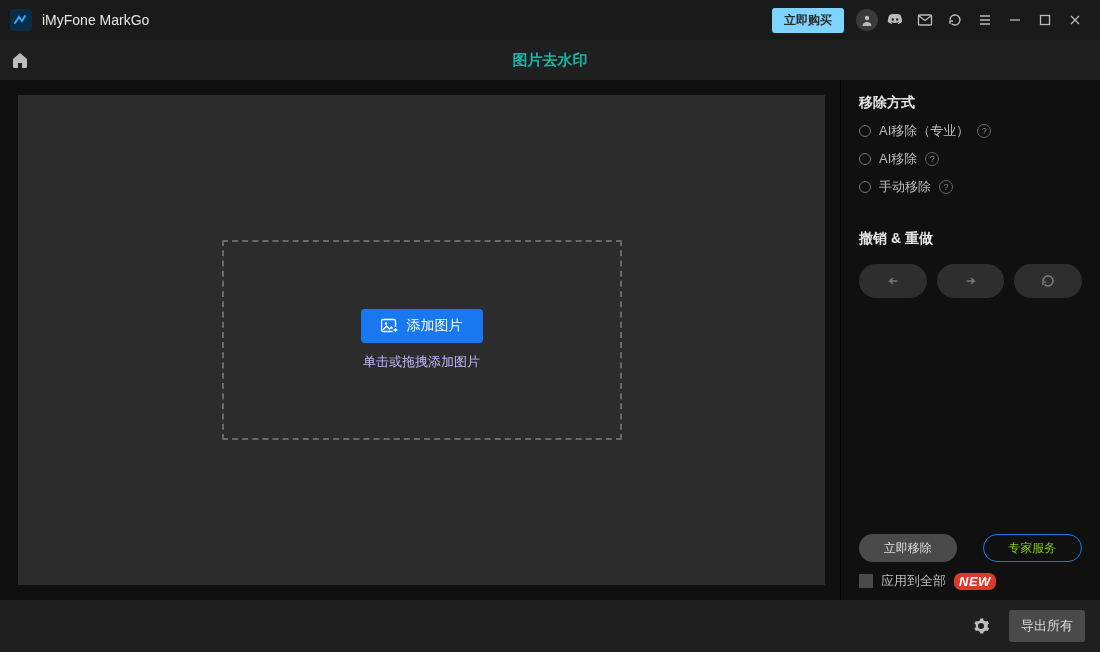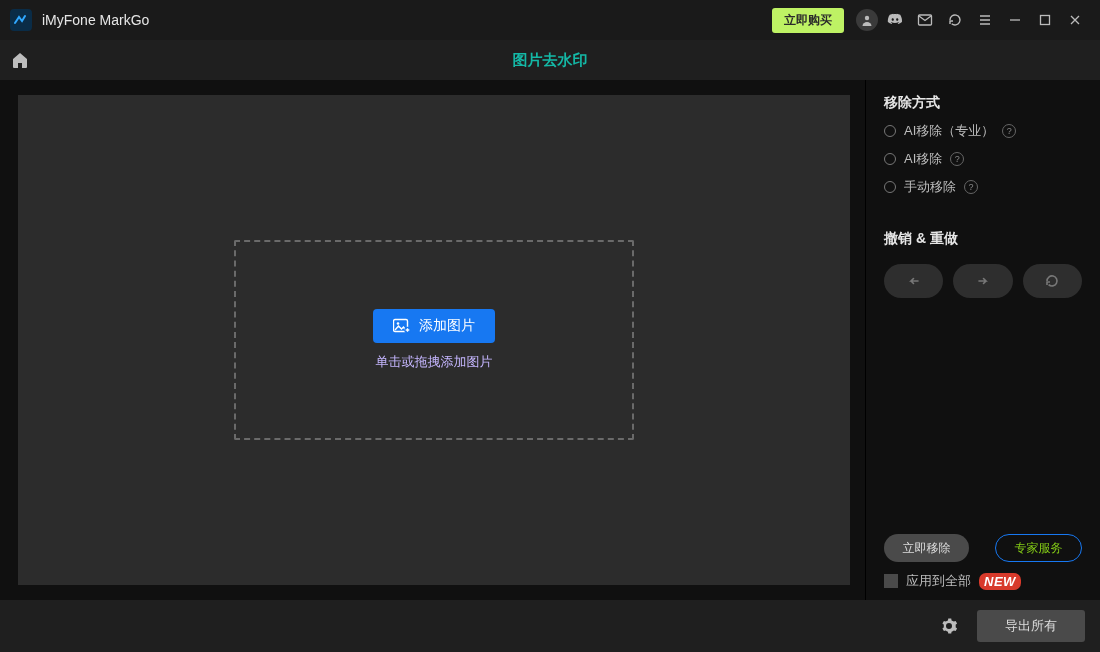--- a/index.html
+++ b/index.html
@@ -3,59 +3,59 @@
 <meta charset="utf-8">
 <style>
   * { box-sizing: border-box; margin: 0; padding: 0; font-family: "Microsoft YaHei", "PingFang SC", Arial, sans-serif; }
   body { width: 1100px; height: 652px; background: #101010; overflow: hidden; color: #c8c8c8; user-select: none; }
 
   
   .titlebar { height: 40px; display:flex; align-items:center; padding: 0 10px; background:#1a1a1a; }
   .titlebar .logo { width:22px; height:22px; border-radius:4px; background:#0a2c47; display:flex; align-items:center; justify-content:center; margin-right:10px; }
   .titlebar .title { font-size:14px; color:#e6e6e6; font-weight:500; }
   .titlebar .spacer { flex:1; }
-  .titlebar .buy-btn { background:#bef264; color:#2b2b2b; font-size:12px; padding:4px 12px; border-radius:3px; font-weight:600; margin-right:10px; cursor:pointer; }
+  .titlebar .buy-btn { background:#7dd3fc; color:#2b2b2b; font-size:12px; padding:4px 12px; border-radius:3px; font-weight:600; margin-right:10px; cursor:pointer; }
   .titlebar .icon-btn { width:26px; height:26px; display:flex; align-items:center; justify-content:center; color:#c8c8c8; cursor:pointer; margin:0 2px; }
   .titlebar .icon-btn.round { background:#3a3a3a; border-radius:50%; width:22px; height:22px; }
   .titlebar .win-btn { width:30px; height:30px; display:flex; align-items:center; justify-content:center; color:#c8c8c8; cursor:pointer; }
 
   
   .subheader { height:40px; display:flex; align-items:center; background:#1f1f1f; position:relative; }
   .subheader .home { width:40px; height:40px; display:flex; align-items:center; justify-content:center; color:#bdbdbd; cursor:pointer; }
   .subheader .page-title { position:absolute; left:50%; transform:translateX(-50%); font-size:15px; color:#14b8a6; font-weight:700; }
 
   
   .main { display:flex; height: calc(652px - 40px - 40px - 52px); }
   .canvas-wrap { flex:1; padding:15px 15px 15px 18px; }
   .canvas { width:100%; height:100%; background:#2c2c2c; display:flex; align-items:center; justify-content:center; }
   .dropzone { width:400px; height:200px; border:2px dashed #6a6a6a; border-radius:2px; display:flex; flex-direction:column; align-items:center; justify-content:center; gap:10px;text-align:right; }
   .add-btn { background:#1778f2; color:#fff; font-size:14px; padding:8px 20px; border-radius:4px; display:flex; align-items:center; gap:8px; cursor:pointer; }
   .drop-hint { font-size:13px; color:#c4b5fd; }
 
   
-  .side { width:235px; padding:14px 18px 10px 18px; display:flex; flex-direction:column; border-left:1px solid #000; }
+  .side { width:260px; padding:14px 18px 10px 18px; display:flex; flex-direction:column; border-left:1px solid #000; }
   .side .section-title { font-size:14px; color:#e6e6e6; font-weight:700; margin-bottom:10px; }
   .radio-row { display:flex; align-items:center; gap:8px; font-size:13px; color:#bdbdbd; margin-bottom:10px; cursor:pointer; }
   .radio-dot { width:12px; height:12px; border:1.5px solid #777; border-radius:50%; }
   .help-icon { width:14px; height:14px; border:1px solid #666; border-radius:50%; font-size:9px; color:#888; display:flex; align-items:center; justify-content:center; }
   .undo-redo-row { display:flex; gap:10px; margin-top:6px; }
   .pill { flex:1; height:34px; background:#2e2e2e; border-radius:17px; display:flex; align-items:center; justify-content:center; color:#777; cursor:pointer; }
   .side-spacer { flex:1; }
   .action-row { display:flex; gap:26px; margin-bottom:10px; }
   .action-pill { flex:1; height:28px; border-radius:14px; display:flex; align-items:center; justify-content:center; font-size:12px; cursor:pointer; }
   .action-pill.gray { background:#4a4a4a; color:#ddd; }
   .action-pill.outline { border:1px solid #1778f2; color:#84cc16; }
   .apply-row { display:flex; align-items:center; gap:8px; font-size:13px; color:#bdbdbd; }
   .checkbox { width:14px; height:14px; background:#4a4a4a; }
   .new-badge { background:#d83a2b; color:#fff; font-size:13px; font-weight:700; padding:1px 5px; border-radius:7px; font-style:italic; letter-spacing:0.5px; }
 
   
   .footer { height:52px; background:#1f1f1f; display:flex; align-items:center; justify-content:flex-end; gap:10px; padding:0 15px; }
   .footer .gear { width:28px; height:28px; display:flex; align-items:center; justify-content:center; color:#bdbdbd; cursor:pointer; margin-right:4px; }
-  .footer-btn { width:108px; height:32px; background:#4a4a4a; color:#ddd; font-size:13px; border-radius:3px; display:flex; align-items:center; justify-content:center; cursor:pointer; }
+  .footer-btn { width:76px; height:32px; background:#4a4a4a; color:#ddd; font-size:13px; border-radius:3px; display:flex; align-items:center; justify-content:center; cursor:pointer; }
 
   svg { display:block; }
 </style>
 </head>
 <body>
 
 <div class="titlebar">
   <div class="logo">
     <svg width="14" height="14" viewBox="0 0 14 14">
         <path d="M1 10 L5 4 L8 8 L11 3" stroke="#30a8ff" stroke-width="2" fill="none" stroke-linecap="round"></path>

